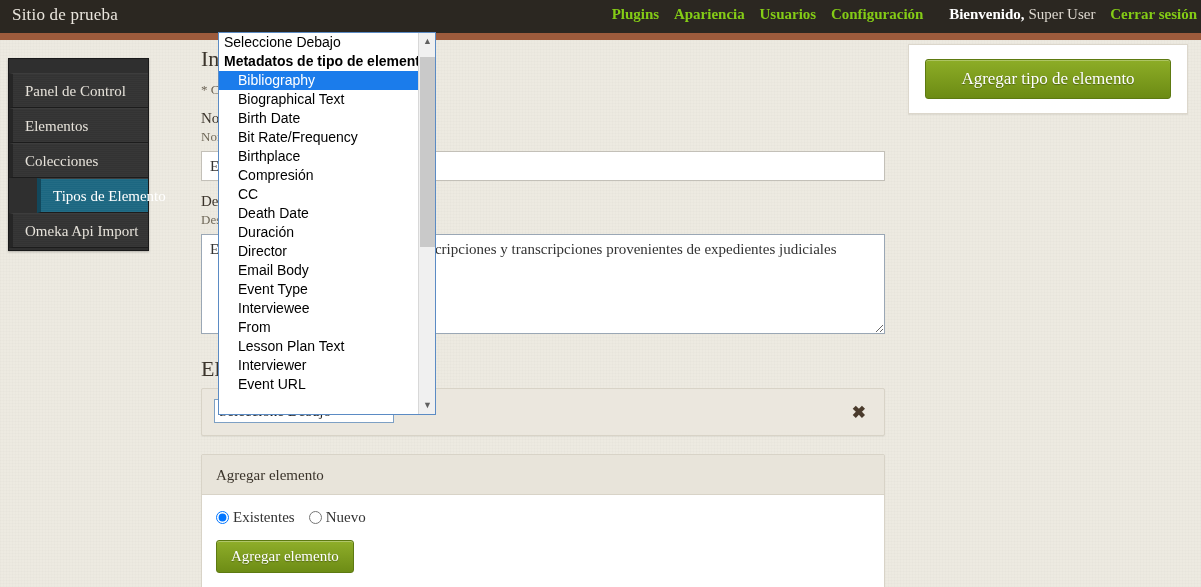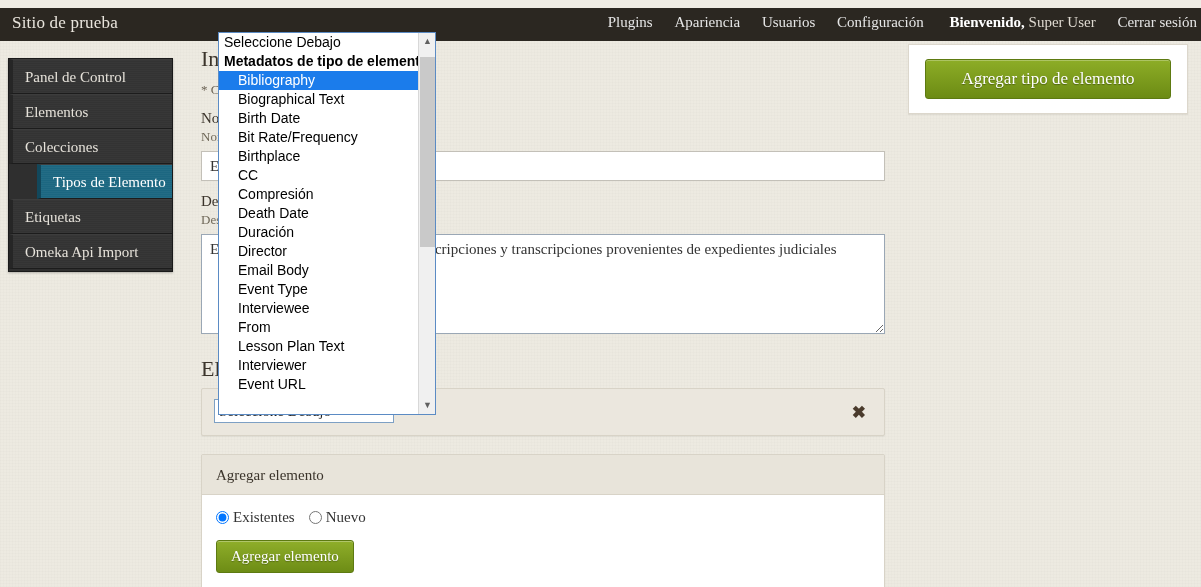--- a/index.html
+++ b/index.html
@@ -6,59 +6,59 @@
   html, body { margin:0; padding:0; }
   body {
     width:1201px; height:587px; overflow:hidden;
     font-family:"Liberation Serif", serif;
     background:#efece4;
     position:relative;
   }
 
   
   #topbar{
-    position:absolute; left:0; top:8px; width:1201px; height:33px;
+    position:absolute; left:0; top:0; width:1201px; height:33px;
     background:#2b2721;
     color:#e8e4dc;
     z-index:40;
   }
   #topbar .site-title{
     position:absolute; left:12px; top:5px;
     font-size:17px; color:#e9e5dd; letter-spacing:.2px;
   }
   #topbar .nav{
     position:absolute; right:4px; top:6px;
     font-size:15px; white-space:nowrap;
   }
   #topbar .nav a{
-    color:#e5e5e5; text-decoration:none; margin-left:18px; display:inline-block;
+    color:#84cc16; text-decoration:none; margin-left:11px; display:inline-block;font-weight:bold;
   }
   #topbar .nav .welcome{ color:#fff; font-weight:bold; margin-left:22px; }
   #topbar .nav .welcome .user{ font-weight:normal; color:#ded9d0;}
   #orangeband{
     position:absolute; left:0; top:33px; width:1201px; height:7px;
     background:#9d5b3c; z-index:39;
   }
 
   
   #page{
     position:absolute; left:0; top:40px; width:1201px; height:547px;
     background:
       repeating-linear-gradient(0deg, rgba(0,0,0,0.012) 0 1px, rgba(255,255,255,0) 1px 3px),
       repeating-linear-gradient(90deg, rgba(0,0,0,0.012) 0 1px, rgba(255,255,255,0) 1px 3px),
       #edeae1;
   }
 
   
   #leftnav{
-    position:absolute; left:8px; top:18px; width:165px;
+    position:absolute; left:8px; top:18px; width:141px;
     background:#2f2f2f;
     border:1px solid #1a1a1a;
     box-shadow:0 1px 2px rgba(0,0,0,.25);
-    padding:0 0 2px 0;
+    padding:14px 0 2px 0;
     z-index:5;
   }
   .navitem{
     display:block;
     height:35px; line-height:35px;
     padding-left:12px;
     color:#e6e2da; font-size:15px;
     background:
       repeating-linear-gradient(0deg, rgba(255,255,255,0.018) 0 1px, rgba(0,0,0,0) 1px 2px),
       #333;
@@ -247,21 +247,20 @@
 </div>
 <div id="orangeband"></div>
 
 <div id="page">
 
   <nav id="leftnav">
     <a href="#" class="navitem">Panel de Control</a>
     <a href="#" class="navitem">Elementos</a>
     <a href="#" class="navitem">Colecciones</a>
     <a href="#" class="navitem active">Tipos de Elemento</a>
-    <a href="#" class="navitem">Etiquetas</a>
     <a href="#" class="navitem">Omeka Api Import</a>
   </nav>
 
   <div id="content">
     <h2 class="page-title">Insertar tipo de elemento</h2>
     <div class="req-note">* Campo obligatorio</div>
 
     <div class="field">
       <label>Nombre</label>
       <span class="hint">Nombre del tipo de elemento</span>
@@ -304,22 +303,22 @@
 
 <div id="dropdown">
   <div class="list">
       <div class="opt top">Seleccione Debajo</div>
       <div class="opt group">Metadatos de tipo de elemento</div>
       <div class="opt item selected">Bibliography</div>
       <div class="opt item">Biographical Text</div>
       <div class="opt item">Birth Date</div>
       <div class="opt item">Bit Rate/Frequency</div>
       <div class="opt item">Birthplace</div>
+      <div class="opt item">Compresión</div>
       <div class="opt item">CC</div>
-      <div class="opt item">Compresión</div>
       <div class="opt item">Death Date</div>
       <div class="opt item">Duración</div>
       <div class="opt item">Director</div>
       <div class="opt item">Email Body</div>
       <div class="opt item">Event Type</div>
       <div class="opt item">Interviewee</div>
       <div class="opt item">From</div>
       <div class="opt item">Lesson Plan Text</div>
       <div class="opt item">Interviewer</div>
       <div class="opt item">Event URL</div>

